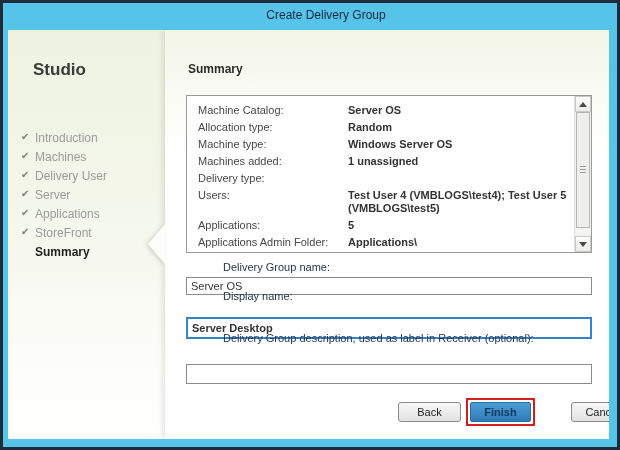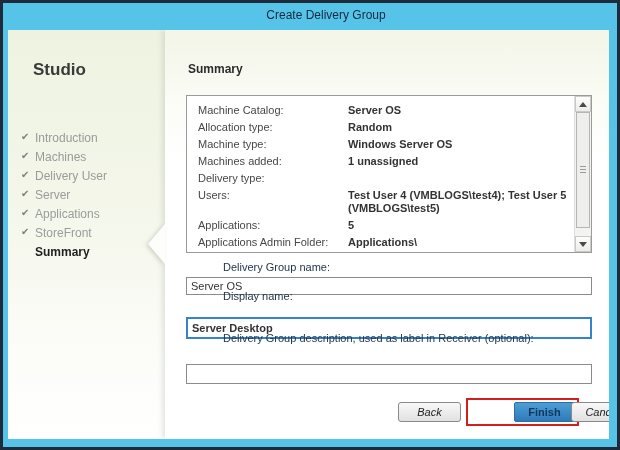--- a/index.html
+++ b/index.html
@@ -100,33 +100,33 @@
   .text-input.focused { height:22px; border:2px solid #3584c9;font-weight:bold; }
   #lbl-name  { top:231px; }  #inp-name  { top:247px; }
   #lbl-disp  { top:260px; }  #inp-disp  { top:287px; }
   #lbl-desc  { top:302px; }  #inp-desc  { top:334px; height:20px; }
 
   
   .btn {
     position:absolute; height:20px; font-family:"Liberation Sans", sans-serif;
     font-size:11px; color:#222222; text-align:center;
     background:linear-gradient(#f8f8f8,#e1e1e1); border:1px solid #8a8a8a;
-    border-radius:3px; cursor:pointer;font-style:italic;
+    border-radius:3px; cursor:pointer;
   }
   #btn-back   { left:233px; top:372px; width:63px; }
   #btn-cancel { left:376px; top:372px; width:63px;margin-left:30px; }
   .finish-wrap {
     position:absolute; left:301px; top:368px;
     border:2px solid #d3201f; padding:2px;
   }
   #btn-finish {
     position:static; display:block; width:61px; height:20px;
     background:linear-gradient(#4d9ed5,#2f7ab9); border:1px solid #2b6da6;
     color:#10375f; font-weight:bold; border-radius:2px;
-    font-size:11px; cursor:pointer;margin-left:44px;
+    font-size:11px; cursor:pointer;
   }
 </style>
 </head>
 <body>
 
 <div class="window">
   <div class="titlebar">
     <span>Create Delivery Group</span>
   </div>
 

